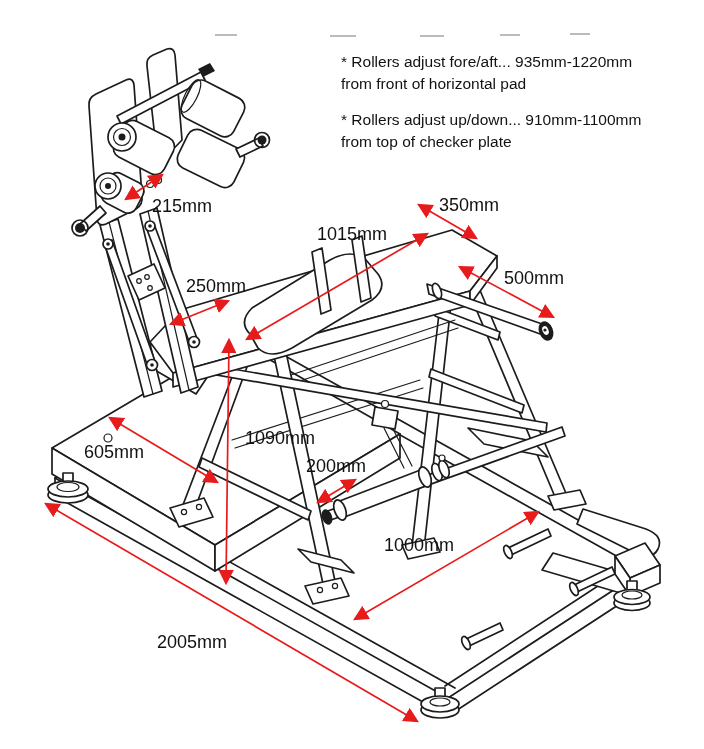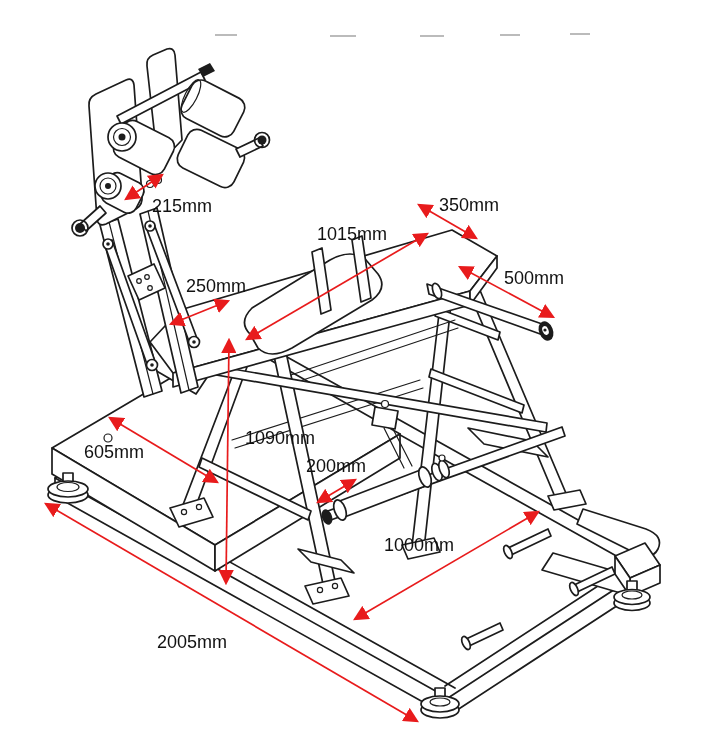--- a/index.html
+++ b/index.html
@@ -236,14 +236,24 @@
     <text class="dimlabel" x="504" y="284">500mm</text>
     <text class="dimlabel" x="186" y="292">250mm</text>
     <text class="dimlabel" x="245" y="444">1090mm</text>
     <text class="dimlabel" x="306" y="472">200mm</text>
     <text class="dimlabel" x="84" y="458">605mm</text>
     <text class="dimlabel" x="384" y="551">1000mm</text>
     <text class="dimlabel" x="157" y="648">2005mm</text>
   </g>
 </svg>
 
+  <div class="notes">
+    <p>
+      <span>* Rollers adjust fore/aft... 935mm-1220mm</span>
+      <span>from front of horizontal pad</span>
+    </p>
+    <p>
+      <span>* Rollers adjust up/down... 910mm-1100mm</span>
+      <span>from top of checker plate</span>
+    </p>
+  </div>
 
 </div>
 
 </body></html>

